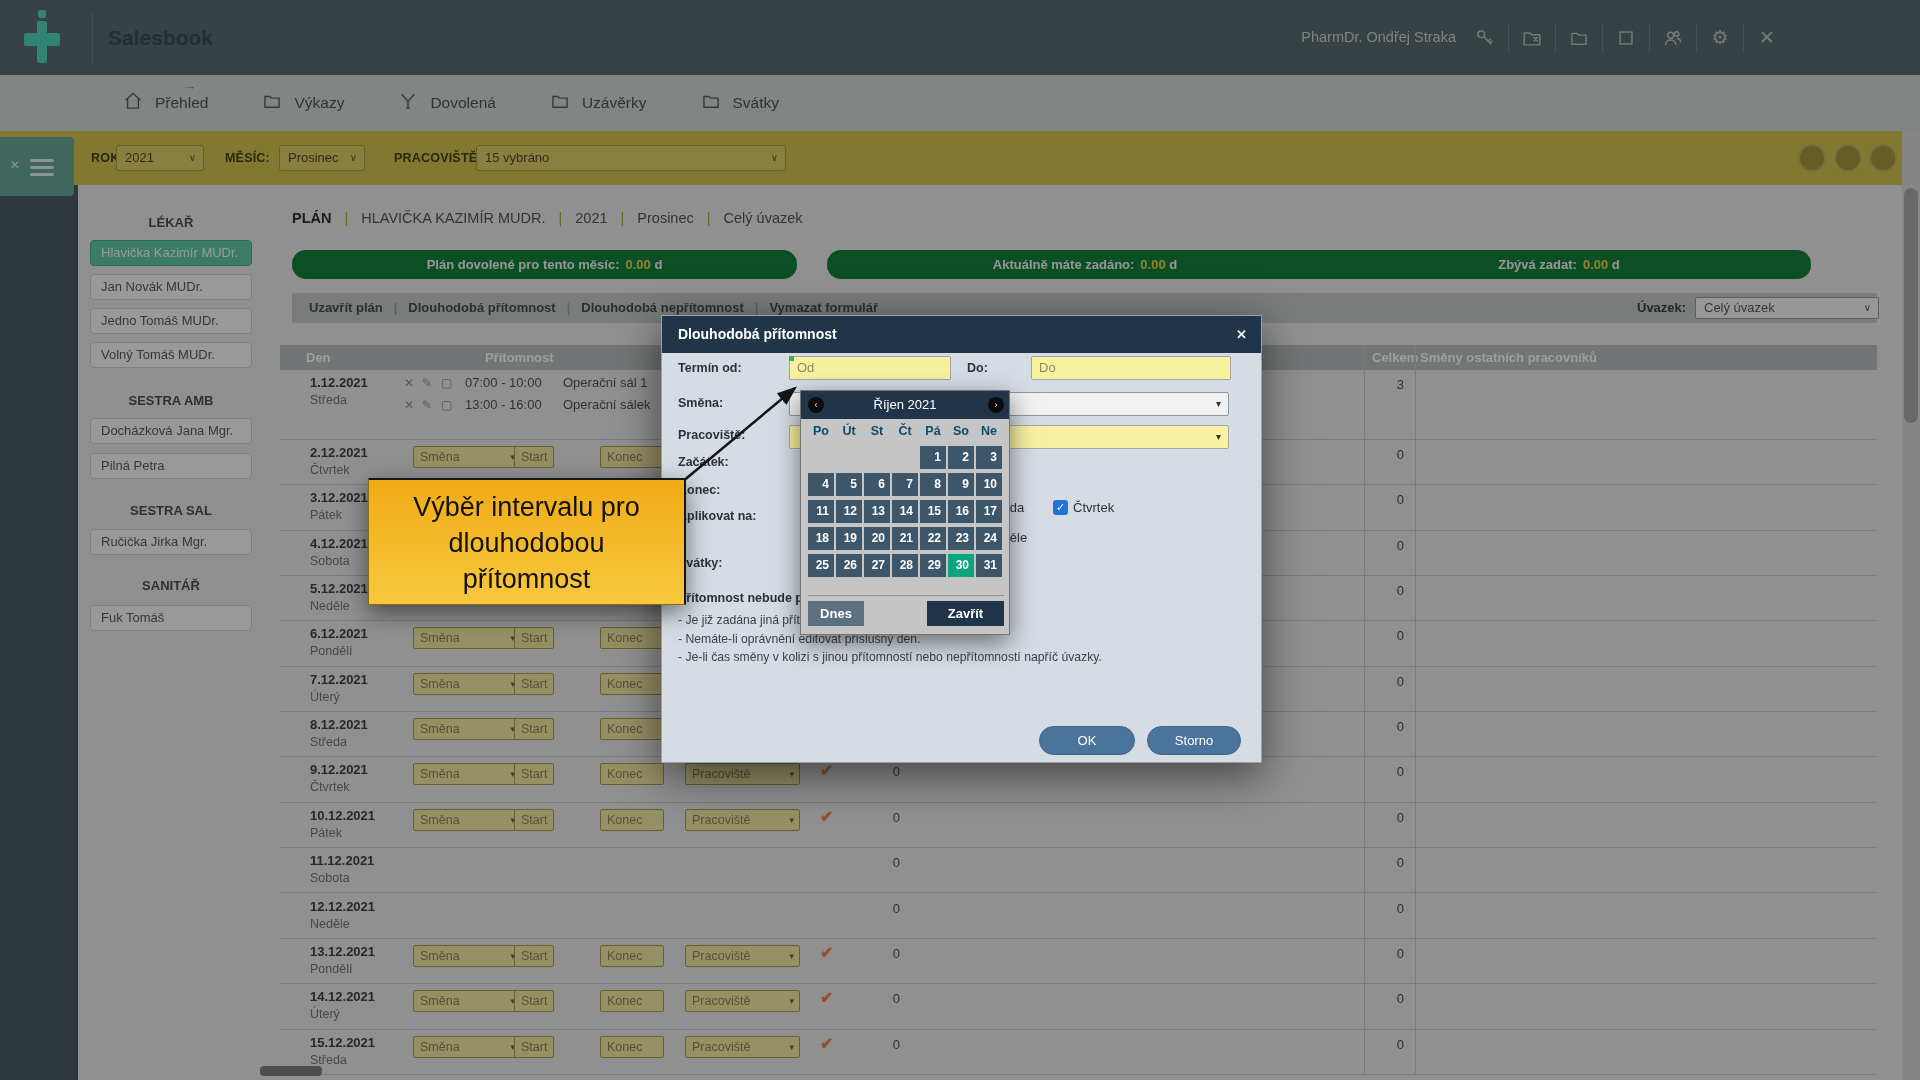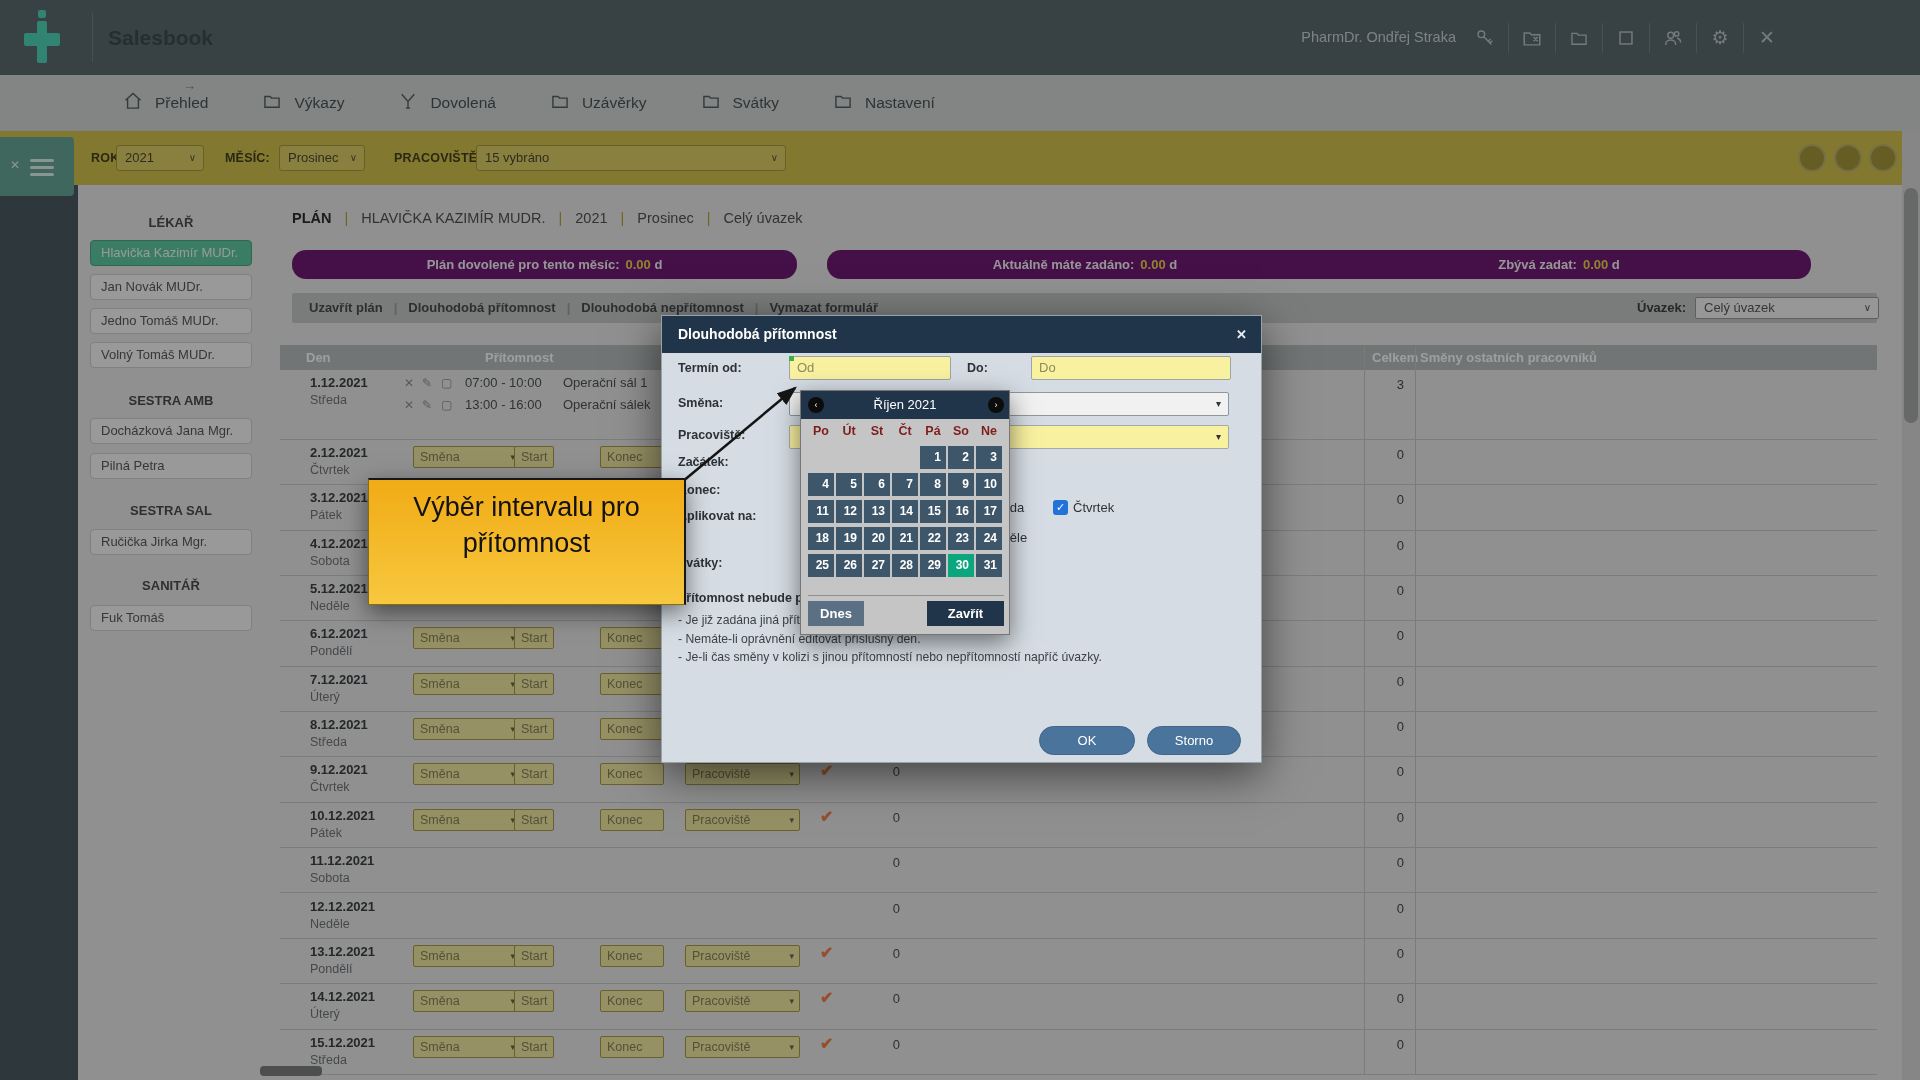--- a/index.html
+++ b/index.html
@@ -39,21 +39,21 @@
 .tealbox .hx{position:absolute;left:10px;top:21px;color:#dff0ea;font-size:12px}
 .tealbox .bar{position:absolute;left:30px;width:24px;height:3px;background:#dff0ea;border-radius:2px}
 
 .sgh{position:absolute;left:86px;width:170px;text-align:center;font-size:13px;font-weight:bold;color:#4c4c4c}
 .pill{position:absolute;left:90px;width:162px;height:26px;background:#f7f7f7;border:1px solid #cfcfcf;border-radius:4px;font-size:13px;color:#5a5a5a;line-height:24px;padding-left:10px;white-space:nowrap;overflow:hidden}
 .pill.sel{background:#5fc9a2;border-color:#4aa886;color:#f2faf7}
 
 .crumb{position:absolute;left:292px;top:210px;display:flex;gap:13px;align-items:baseline;font-size:14.5px;color:#4f5254;white-space:nowrap}
 .crumb .t{font-weight:bold;color:#2e2e2e}
 .crumb .p{color:#b6a42e}
-.stat{position:absolute;top:250px;height:29px;background:#701a75;border-radius:14px;text-align:center;line-height:29px;font-size:13px;font-weight:bold;color:#f2f2f2;white-space:nowrap}
+.stat{position:absolute;top:250px;height:29px;background:#15803d;border-radius:14px;text-align:center;line-height:29px;font-size:13px;font-weight:bold;color:#f2f2f2;white-space:nowrap}
 .stat .val{color:#e8d44e;margin-left:6px}
 .abar{position:absolute;left:292px;top:293px;width:1585px;height:30px;background:#c6c9c9;border-radius:2px}
 #actions{display:flex;gap:11px;padding-left:17px;line-height:30px;font-size:13px;font-weight:bold;color:#474b4e;white-space:nowrap}
 #actions .ap{color:#9da0a0}
 .uvlab{position:absolute;left:1345px;top:0;line-height:30px;font-size:13px;font-weight:bold;color:#3c4043}
 .uvsel{position:absolute;left:1403px;top:4px;width:184px;height:22px;background:#f4f4f4;border:1px solid #9b9b9b;border-radius:2px;font-size:13px;color:#54585a;line-height:20px;padding:0 8px}
 .uvsel .chev{position:absolute;right:7px;top:0;line-height:20px;font-size:10px;color:#555}
 
 .thead{position:absolute;left:280px;top:345px;width:1597px;height:25px;background:#b9bdbd;color:#fff;font-size:13px;font-weight:bold;line-height:25px}
 .thead span{position:absolute;top:0;white-space:nowrap}
@@ -92,21 +92,21 @@
 .cbx{position:absolute;width:15px;height:15px;background:#2272d8;border-radius:3px;color:#fff;font-size:11px;line-height:15px;text-align:center}
 .cbl{position:absolute;font-size:13px;color:#2f3338;white-space:nowrap}
 .note-t{position:absolute;left:16px;font-size:12.5px;font-weight:bold;color:#2c3136;white-space:nowrap}
 .note-i{position:absolute;left:16px;font-size:12.2px;color:#3d4247;white-space:nowrap}
 .mbtn{position:absolute;top:410px;height:29px;background:#4a749c;border:1px solid #40668c;border-radius:15px;color:#fff;font-size:13px;font-weight:normal;text-align:center;line-height:27px;cursor:default}
 
 .cal{position:absolute;left:800px;top:390px;width:210px;height:245px;background:#c5c5c5;border:1px solid #757575;box-shadow:0 8px 24px rgba(0,0,0,.5);z-index:60}
 .chead{position:absolute;left:0;top:0;width:100%;height:28px;background:#20354a;color:#fff;text-align:center;line-height:28px;font-size:13px;font-weight:normal}
 .cnav{position:absolute;top:6px;width:16px;height:16px;background:#0c0c0c;border-radius:50%;color:#fff;font-size:9px;line-height:16px;text-align:center;cursor:default}
 #cal-days{position:absolute;left:7px;top:33px;display:grid;grid-template-columns:repeat(7,26px);column-gap:2px}
-#cal-days span{text-align:center;font-size:12.5px;font-weight:bold;color:#7f1d1d}
+#cal-days span{text-align:center;font-size:12.5px;font-weight:bold;color:#0c4a6e}
 #cal-grid{position:absolute;left:7px;top:55px;display:grid;grid-template-columns:repeat(7,26px);column-gap:2px;row-gap:4px}
 .ccell{width:26px;height:23px;background:#3e5669;color:#fff;font-size:12px;font-weight:bold;text-align:right;padding-right:5px;line-height:23px}
 .ccell.sel{background:#0ba57e}
 .ccell.blank{background:transparent}
 .csep{position:absolute;left:7px;top:204px;width:196px;height:1px;background:#909090}
 .cbtn{position:absolute;top:210px;height:25px;color:#fff;font-size:13px;font-weight:bold;text-align:center;line-height:25px;cursor:default}
 
 .arrow-svg{position:absolute;left:0;top:0;width:1920px;height:1080px;z-index:65;pointer-events:none}
 .tip{position:absolute;left:368px;top:478px;width:318px;height:127px;background:linear-gradient(180deg,#f1ab15,#f7c83f);border:1px solid #8a6c10;border-top:2px solid #171717;border-right:2px solid #171717;box-shadow:0 8px 22px rgba(0,0,0,.5);z-index:70;padding-top:9px}
 .tip div{text-align:center;font-size:27px;line-height:36px;color:#121212}
@@ -195,26 +195,20 @@
           <span><svg width="20" height="20" viewBox="0 0 24 24">
               <path d="M3.5 19.5 V6.5 H9.5 L11.5 8.5 H20.5 V19.5 Z"></path>
             </svg></span>
           <span>Uzávěrky</span>
         </div>
         <div class="tab">
           <span><svg width="20" height="20" viewBox="0 0 24 24">
               <path d="M3.5 19.5 V6.5 H9.5 L11.5 8.5 H20.5 V19.5 Z"></path>
             </svg></span>
           <span>Svátky</span>
-        </div>
-        <div class="tab">
-          <span><svg width="20" height="20" viewBox="0 0 24 24">
-              <path d="M3.5 19.5 V6.5 H9.5 L11.5 8.5 H20.5 V19.5 Z"></path>
-            </svg></span>
-          <span>Nastavení</span>
         </div>
       </div>
   </div>
 
   <div class="fbar">
     <span class="flab" style="left:91px">ROK:</span>
     <span class="fsel" style="left:116px;width:88px"><span>2021</span><span class="chev">∨</span></span>
     <span class="flab" style="left:225px">MĚSÍC:</span>
     <span class="fsel" style="left:279px;width:86px"><span>Prosinec</span><span class="chev">∨</span></span>
     <span class="flab" style="left:394px">PRACOVIŠTĚ:</span>
@@ -548,16 +542,17 @@
     <defs>
       <marker id="ah" orient="auto" markerWidth="10" markerHeight="8" refX="7" refY="3">
         <path d="M0,0 L8,3 L0,6 z" fill="#141414"></path>
       </marker>
     </defs>
     <line x1="682" y1="482" x2="795" y2="388" stroke="#141414" stroke-width="2.5" marker-end="url(#ah)"></line>
   </svg>
 
   <div class="tip" id="tooltip">
       <div>Výběr intervalu pro</div>
+      <div>dlouhodobou</div>
       <div>přítomnost</div>
     </div>
 
 </div>
 
 </body></html>

